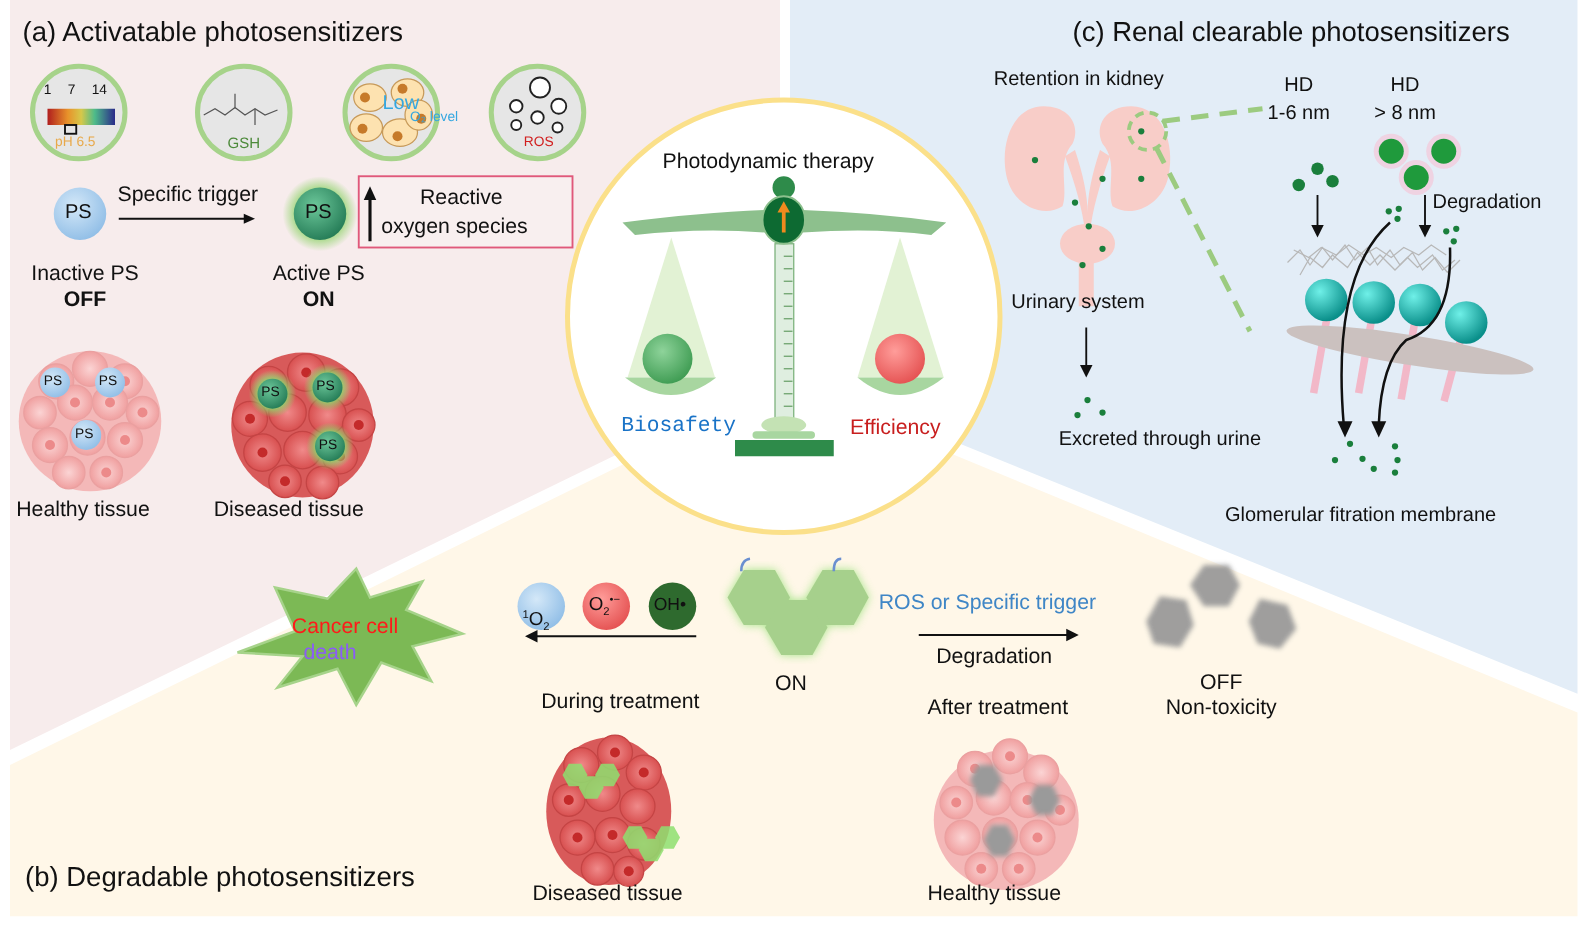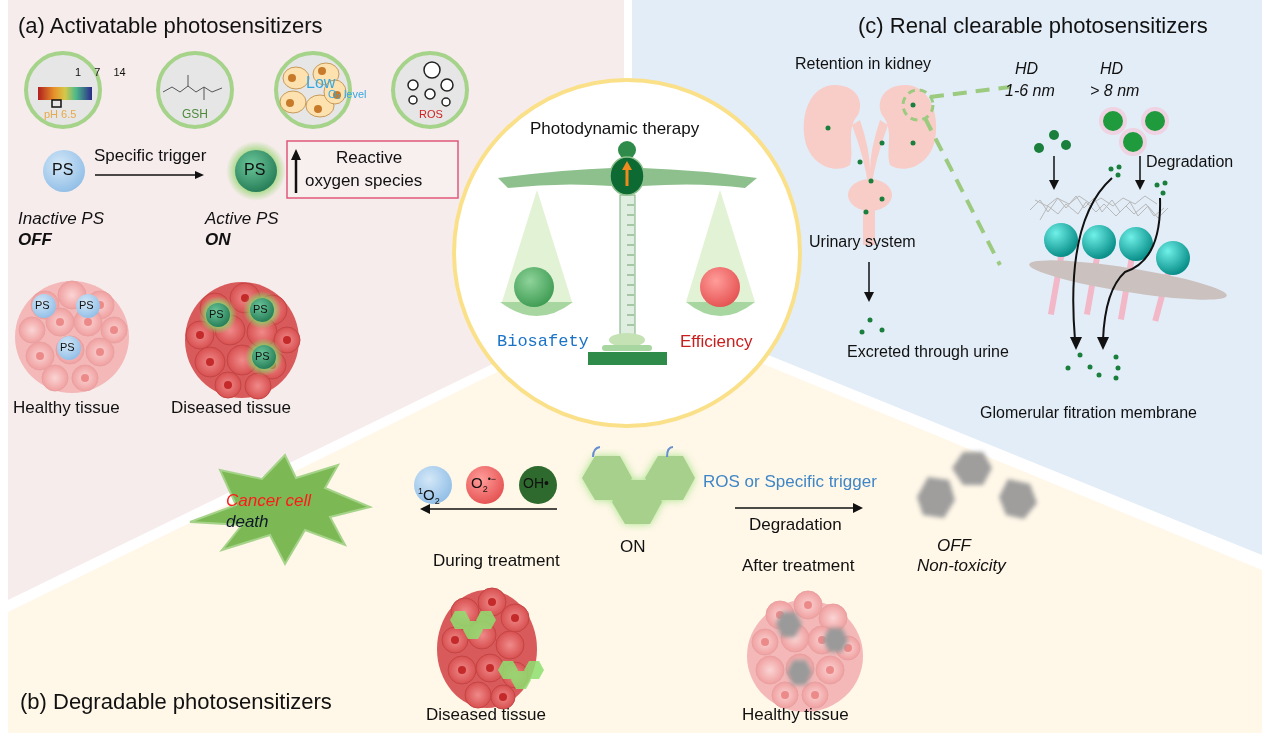--- a/index.html
+++ b/index.html
@@ -3,21 +3,21 @@
 <meta charset="utf-8">
 <style>
   html,body{margin:0;padding:0;background:#ffffff;}
   body{width:1265px;height:740px;position:relative;overflow:hidden;font-family:"Liberation Sans",sans-serif;color:#111;}
   .txt{position:absolute;white-space:nowrap;line-height:1.1;}
   svg{position:absolute;left:0;top:0;overflow:visible;}
   .sec-title{font-size:22px;color:#111;}
   .lbl{font-size:17px;color:#111;}
   .lbl-sm{font-size:16px;color:#111;}
   .bold{font-weight:bold;}
-  .center{font-style:italic;}
+  .center{text-align:center;}
 </style>
 </head>
 <body>
 
 <svg width="1265" height="740">
   <polygon points="8,0 624,0 624,300 8,600" fill="#f7ecec"></polygon>
   <polygon points="632,0 1262,0 1262,555 632,300" fill="#e3edf7"></polygon>
   <polygon points="8,612 628,308 1262,570 1262,733 8,733" fill="#fff7e8"></polygon>
 </svg>
 
@@ -178,21 +178,21 @@
     </g>
     <circle cx="218" cy="315" r="19" fill="url(#glow)"></circle>
     <circle cx="262" cy="310" r="19" fill="url(#glow)"></circle>
     <circle cx="264" cy="357" r="19" fill="url(#glow)"></circle>
     <circle cx="218" cy="315" r="12" fill="url(#psgreen)"></circle>
     <circle cx="262" cy="310" r="12" fill="url(#psgreen)"></circle>
     <circle cx="264" cy="357" r="12" fill="url(#psgreen)"></circle>
   </g>
 </svg>
 
-<div class="txt" style="left:35px;top:66px;font-size:11px;word-spacing:10px;margin-left:40px;">
+<div class="txt" style="left:35px;top:66px;font-size:11px;word-spacing:10px;">
   <span>1</span>
   <span>7</span>
   <span>14</span>
 </div>
 <div class="txt" style="left:44px;top:108px;font-size:11px;color:#e8a94a;">pH 6.5</div>
 <div class="txt" style="left:182px;top:108px;font-size:12px;color:#4c8a3a;">GSH</div>
 <div class="txt" style="left:306px;top:74px;font-size:16px;color:#35a7e0;">Low</div>
 <div class="txt" style="left:296px;top:88px;font-size:11px;color:#35a7e0;margin-left:32px;">O₂ level</div>
 <div class="txt" style="left:419px;top:108px;font-size:11px;color:#d11f1f;">ROS</div>
 
@@ -457,21 +457,21 @@
     </g>
     <g fill="#9a9a9a" filter="url(#blur2)">
       <polygon points="776,624 782,612 795,612 802,624 795,637 782,637"></polygon>
       <polygon points="823,640 829,628 842,628 848,640 842,652 829,652"></polygon>
       <polygon points="787,672 793,660 806,660 812,672 806,685 793,685"></polygon>
     </g>
   </g>
 </svg>
 
 <div class="txt lbl center" style="left:226px;top:492px;width:100px;color:#ff1a1a;">Cancer cell</div>
-<div class="txt lbl center" style="left:226px;top:513px;width:100px;color:#0f172a;">death</div>
+<div class="txt lbl center" style="left:214px;top:513px;width:100px;color:#8b5cf6;">death</div>
 
 <div class="txt" style="left:418px;top:475px;font-size:15px;margin-top:12px;"><sup style="font-size:9px;">1</sup><span>O</span><sub style="font-size:9px;">2</sub></div>
 <div class="txt" style="left:471px;top:475px;font-size:15px;"><span>O</span><sub style="font-size:9px;">2</sub><sup style="font-size:9px;">•−</sup></div>
 <div class="txt" style="left:523px;top:476px;font-size:14px;">OH•</div>
 
 <div class="txt lbl" style="left:620px;top:538px;">ON</div>
 <div class="txt lbl" style="left:433px;top:552px;">During treatment</div>
 
 <div class="txt lbl" style="left:703px;top:473px;color:#3f86c6;">ROS or Specific trigger</div>
 <div class="txt lbl" style="left:749px;top:516px;">Degradation</div>

